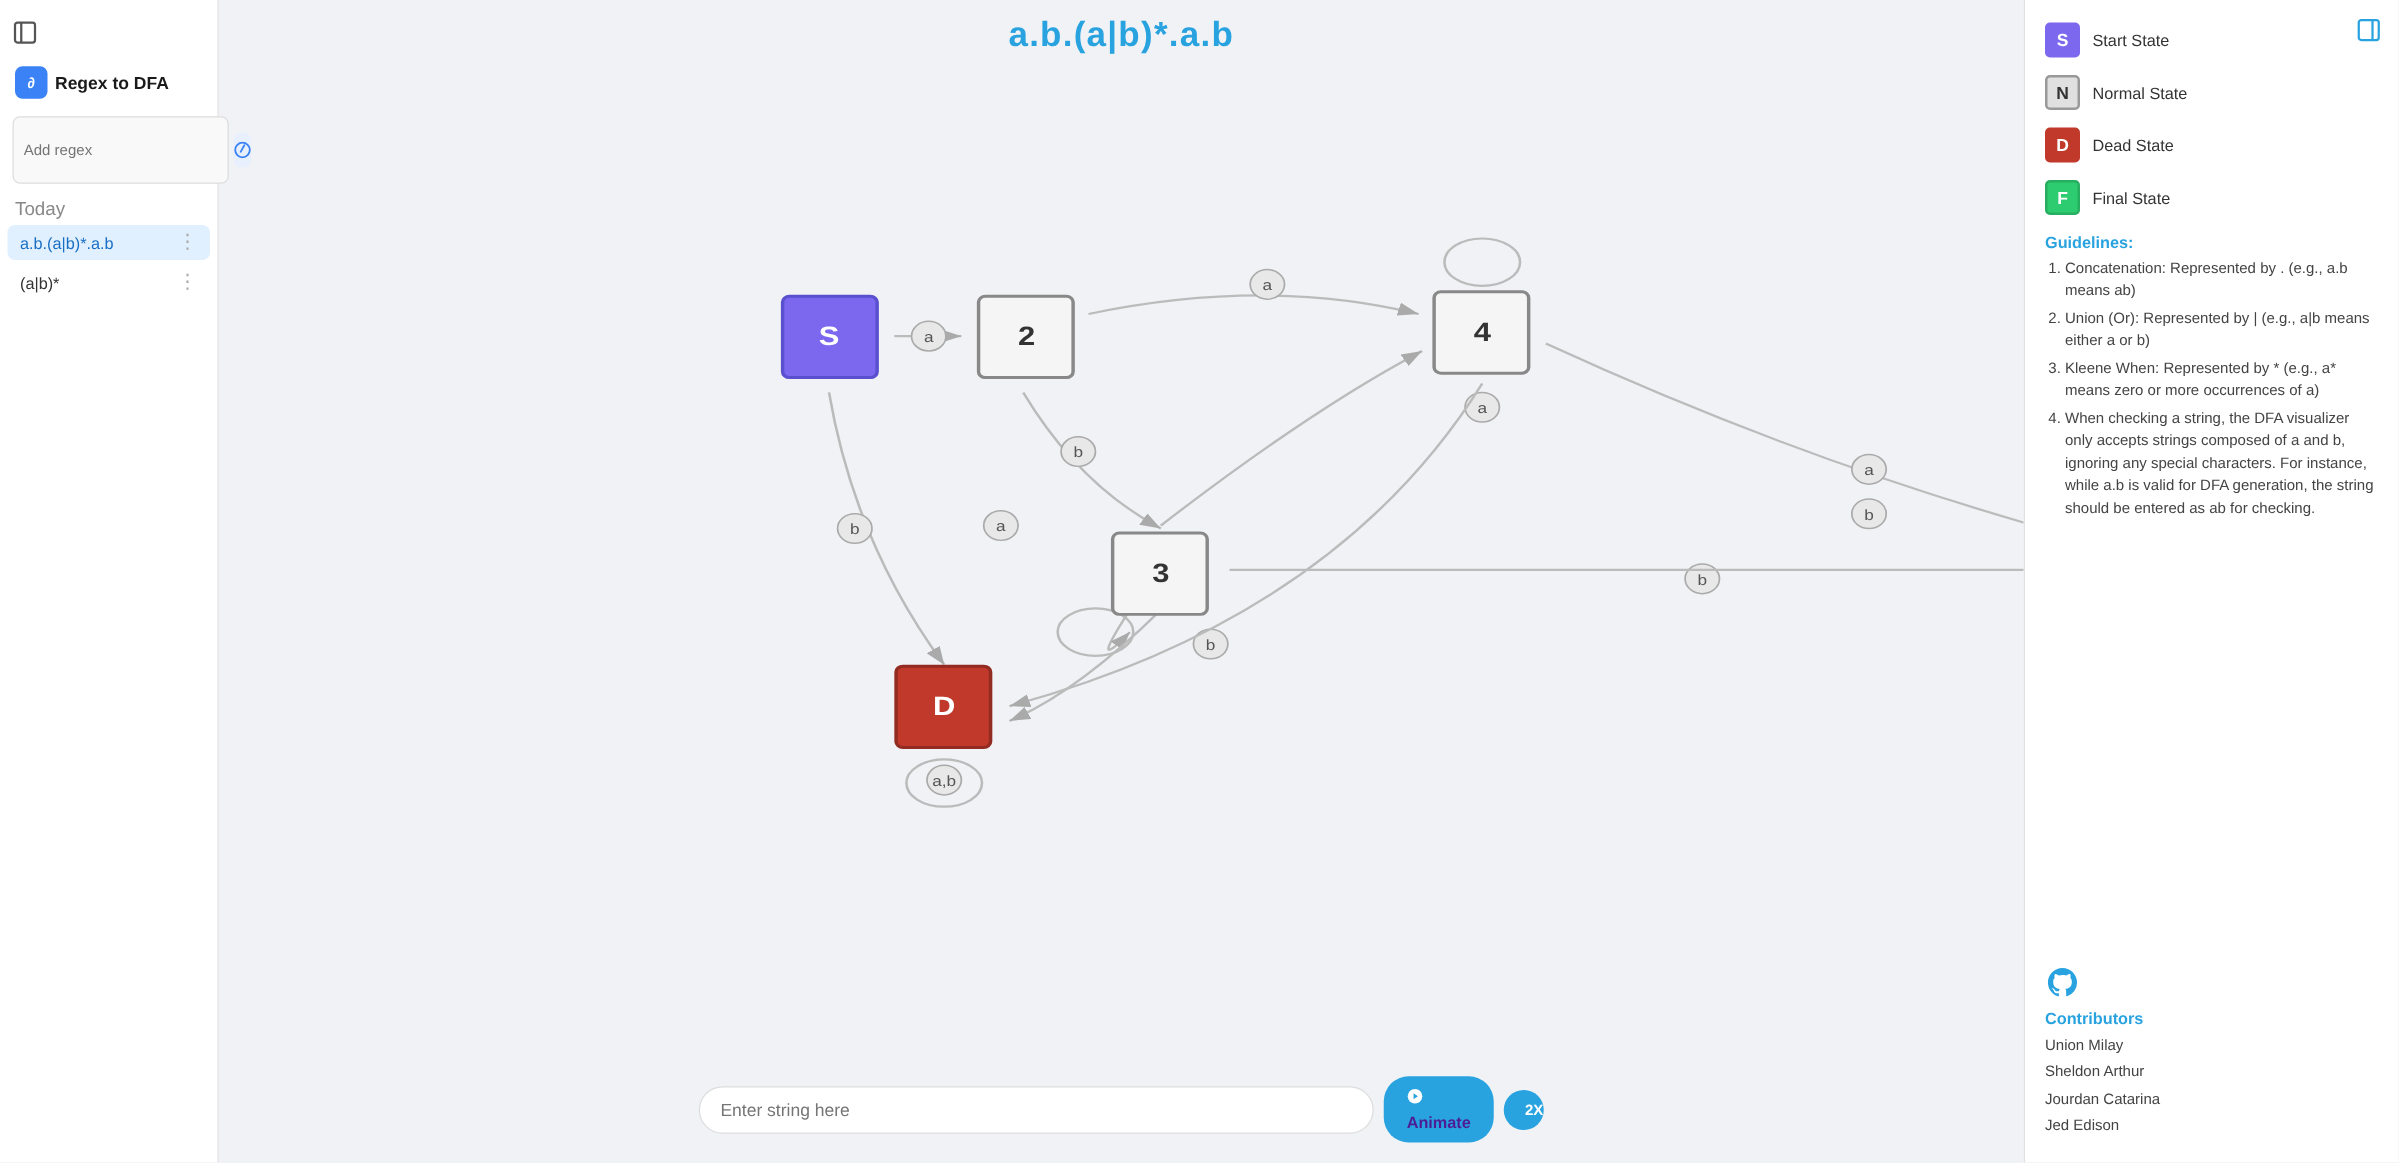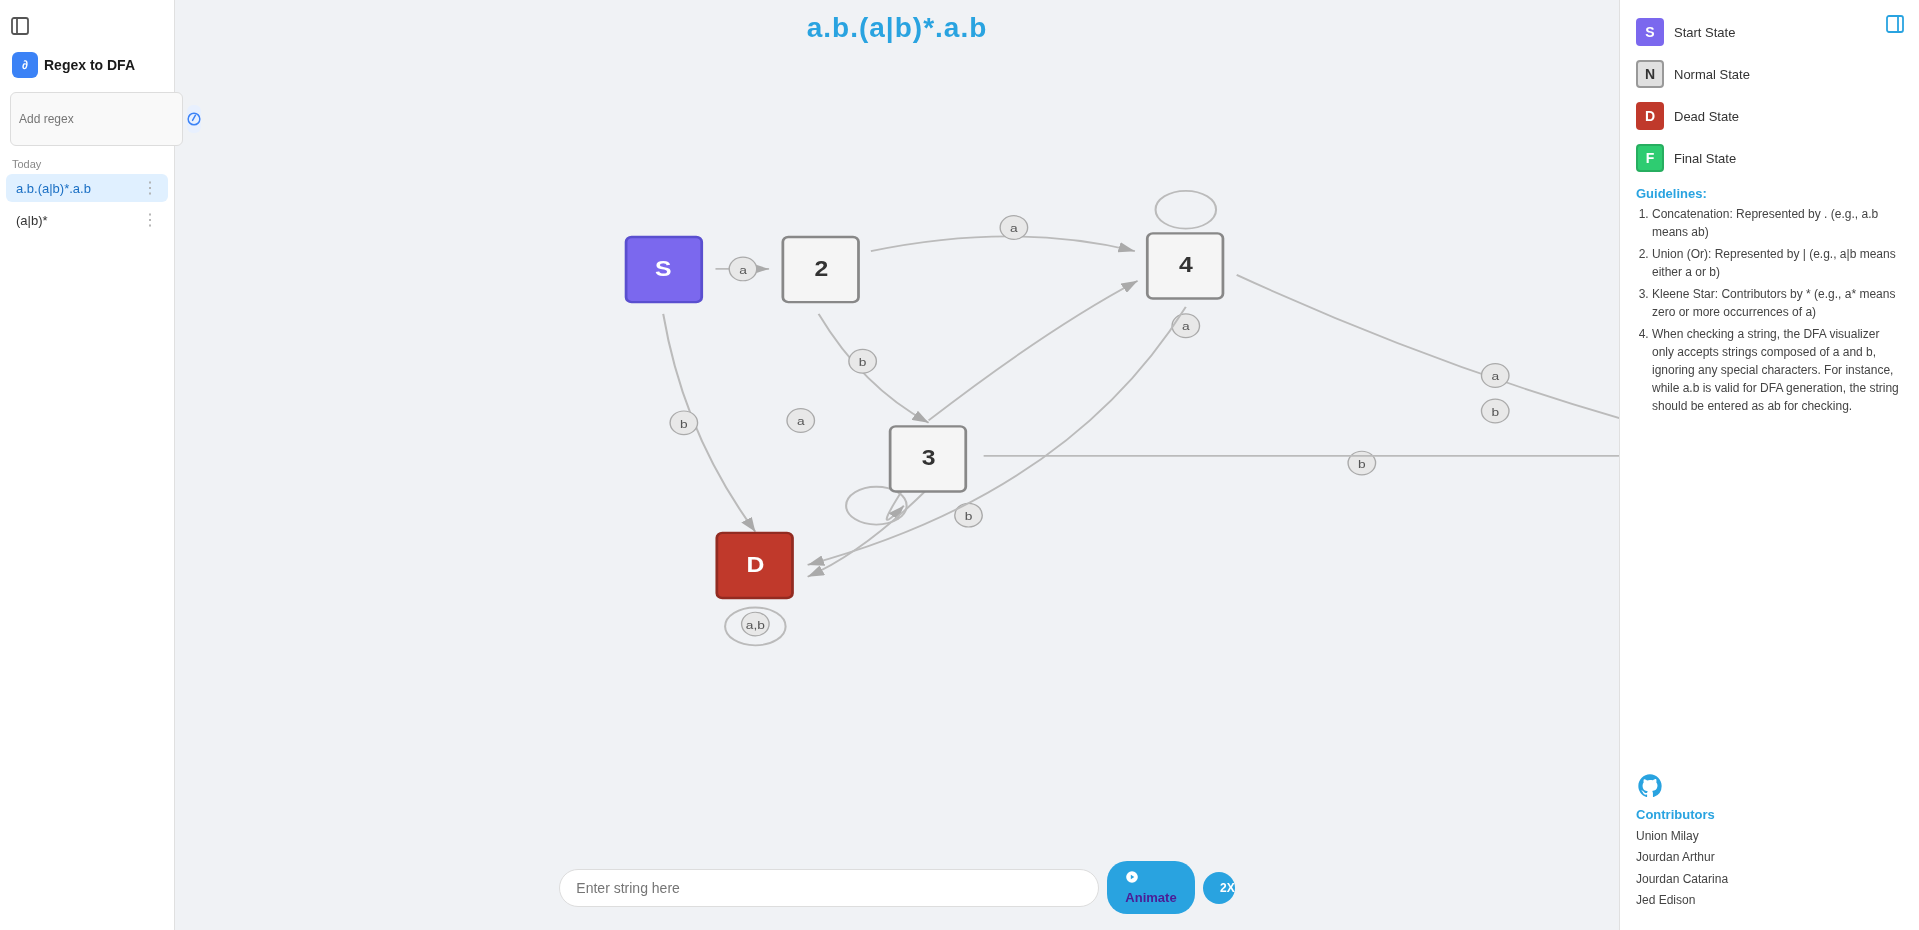--- a/index.html
+++ b/index.html
@@ -40,21 +40,21 @@
       padding: 19px 8px; font-size: 12px; outline: none;
       background: #f9f9f9;
     }
     #add-regex-btn {
       width: 28px; height: 28px; border-radius: 6px;
       background: #e8f0fe; border: none; cursor: pointer;
       display: flex; align-items: center; justify-content: center;
       color: #3b82f6; font-size: 14px;
     }
     #today-label {
-      font-size: 11px; color: #888; padding: 4px 12px 2px;
+      font-size: 15px; color: #888; padding: 4px 12px 2px;
     }
     .history-item {
       display: flex; align-items: center; justify-content: space-between;
       padding: 6px 10px; cursor: pointer; font-size: 13px; color: #333;
       border-radius: 6px; margin: 2px 6px;
     }
     .history-item.active {
       background: #e0f0ff; color: #1a6fc4;
     }
     .history-item .dots {
@@ -325,28 +325,28 @@
   <div class="legend-item">
     <div class="legend-box final">F</div>
     <span>Final State</span>
   </div>
 
   <div>
     <div class="guidelines-title">Guidelines:</div>
     <ol style="padding-left:16px; margin-top:2px;">
       <li class="guideline-item">Concatenation: Represented by . (e.g., a.b means ab)</li>
       <li class="guideline-item">Union (Or): Represented by | (e.g., a|b means either a or b)</li>
-      <li class="guideline-item">Kleene Star: Contributors by * (e.g., a* means zero or more occurrences of a)</li>
+      <li class="guideline-item">Kleene When: Represented by * (e.g., a* means zero or more occurrences of a)</li>
       <li class="guideline-item">When checking a string, the DFA visualizer only accepts strings composed of a and b, ignoring any special characters. For instance, while a.b is valid for DFA generation, the string should be entered as ab for checking.</li>
     </ol>
   </div>
 
   <div class="contributors-section">
     <svg class="github-icon" viewBox="0 0 24 24" fill="#29a3e0">
       <path d="M12 2C6.48 2 2 6.48 2 12c0 4.42 2.87 8.17 6.84 9.5.5.09.68-.22.68-.48v-1.7c-2.78.6-3.37-1.34-3.37-1.34-.46-1.16-1.11-1.47-1.11-1.47-.91-.62.07-.61.07-.61 1 .07 1.53 1.03 1.53 1.03.9 1.52 2.34 1.08 2.91.83.09-.65.35-1.09.63-1.34-2.22-.25-4.55-1.11-4.55-4.94 0-1.09.39-1.98 1.03-2.68-.1-.25-.45-1.27.1-2.64 0 0 .84-.27 2.75 1.02A9.56 9.56 0 0 1 12 6.8c.85 0 1.71.11 2.52.33 1.91-1.29 2.75-1.02 2.75-1.02.55 1.37.2 2.39.1 2.64.64.7 1.03 1.59 1.03 2.68 0 3.84-2.34 4.69-4.57 4.94.36.31.68.92.68 1.85v2.74c0 .27.18.58.69.48A10.01 10.01 0 0 0 22 12c0-5.52-4.48-10-10-10z"></path>
     </svg>
     <div class="contributors-title">Contributors</div>
     <div class="contributor-name">Union Milay</div>
-    <div class="contributor-name">Jourdan Arthur</div>
+    <div class="contributor-name">Sheldon Arthur</div>
     <div class="contributor-name">Jourdan Catarina</div>
     <div class="contributor-name">Jed Edison</div>
   </div>
 </div>
 
 </body></html>

